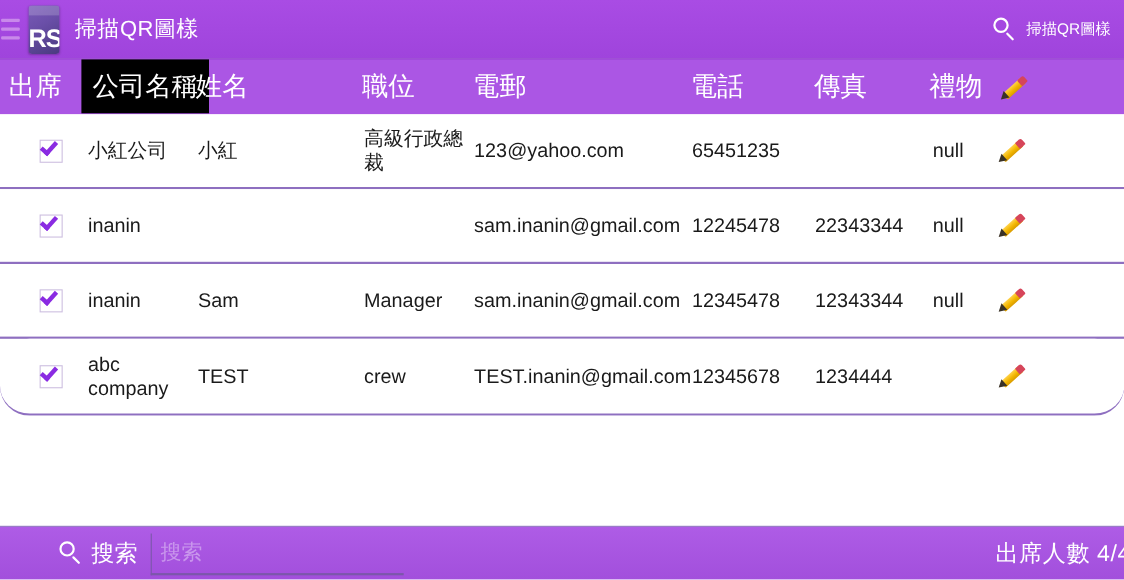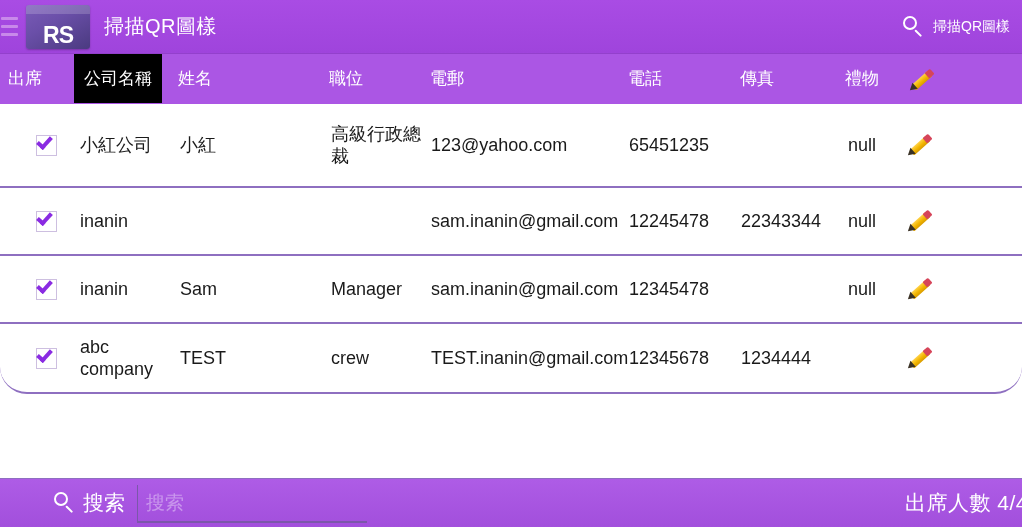--- a/index.html
+++ b/index.html
@@ -47,21 +47,21 @@
     padding-left: 1px;
   }
   .hamburger span {
     display: block;
     width: 17px;
     height: 3px;
     background: #c889ea;
     border-radius: 1px;
   }
   .applogo {
-    width: 64px;
+    width: 28px;
     height: 44px;
     margin-left: 3px;
     border-radius: 3px;
     background: linear-gradient(150deg, #7a5bb8 0%, #6a4fa8 40%, #4a3a80 100%);
     position: relative;
     flex: 0 0 auto;
     box-shadow: 0 1px 2px rgba(0,0,0,0.25);
     overflow: hidden;
   }
   .applogo .sheen {
@@ -139,21 +139,21 @@
     background: #ab56e4;
     border-top: 1px solid #9340cc;
     box-sizing: border-box;
   }
   .colheader .cell {
     position: absolute;
     top: 0;
     height: 49px;
     line-height: 49px;
     color: #ffffff;
-    font-size: 17px;
+    font-size: 24px;
     white-space: nowrap;
   }
   .colheader .cell.sorted {
     background: #000000;
     color: #ffffff;
     padding: 0 10px;
   }
   .colheader .pencil-head {
     position: absolute;
     top: 13px;
@@ -358,21 +358,21 @@
       <span class="pencil">
         <span class="body"></span>
         <span class="eraser"></span>
         <span class="tip"></span>
       </span>
     </div>
   </div>
 
   <div class="tablebody">
 
-    <div class="row" style="height:84px;">
+    <div class="row" style="height:68px;">
       <div class="c" style="left:36px;width:34px;">
         <span class="checkbox">
           <span class="tick"></span>
         </span>
       </div>
       <div class="c" style="left:80px;width:92px;">
         <span class="txt">小紅公司</span>
       </div>
       <div class="c" style="left:331px;width:92px;">
         <span class="txt">高級行政總裁</span>
@@ -445,20 +445,23 @@
       </div>
       <div class="c" style="left:331px;width:98px;">
         <span class="txt">Manager</span>
       </div>
       <div class="c" style="left:431px;width:175px;">
         <span class="txt">sam.inanin@gmail.com</span>
       </div>
       <div class="c num" style="left:629px;width:104px;">
         <span class="txt">12345478</span>
       </div>
+      <div class="c num" style="left:741px;width:96px;">
+        <span class="txt">12343344</span>
+      </div>
       <div class="c" style="left:848px;width:56px;">
         <span class="txt">null</span>
       </div>
       <div class="c" style="left:906px;width:40px;">
         <span class="pencil">
           <span class="body"></span>
           <span class="eraser"></span>
           <span class="tip"></span>
         </span>
       </div>

